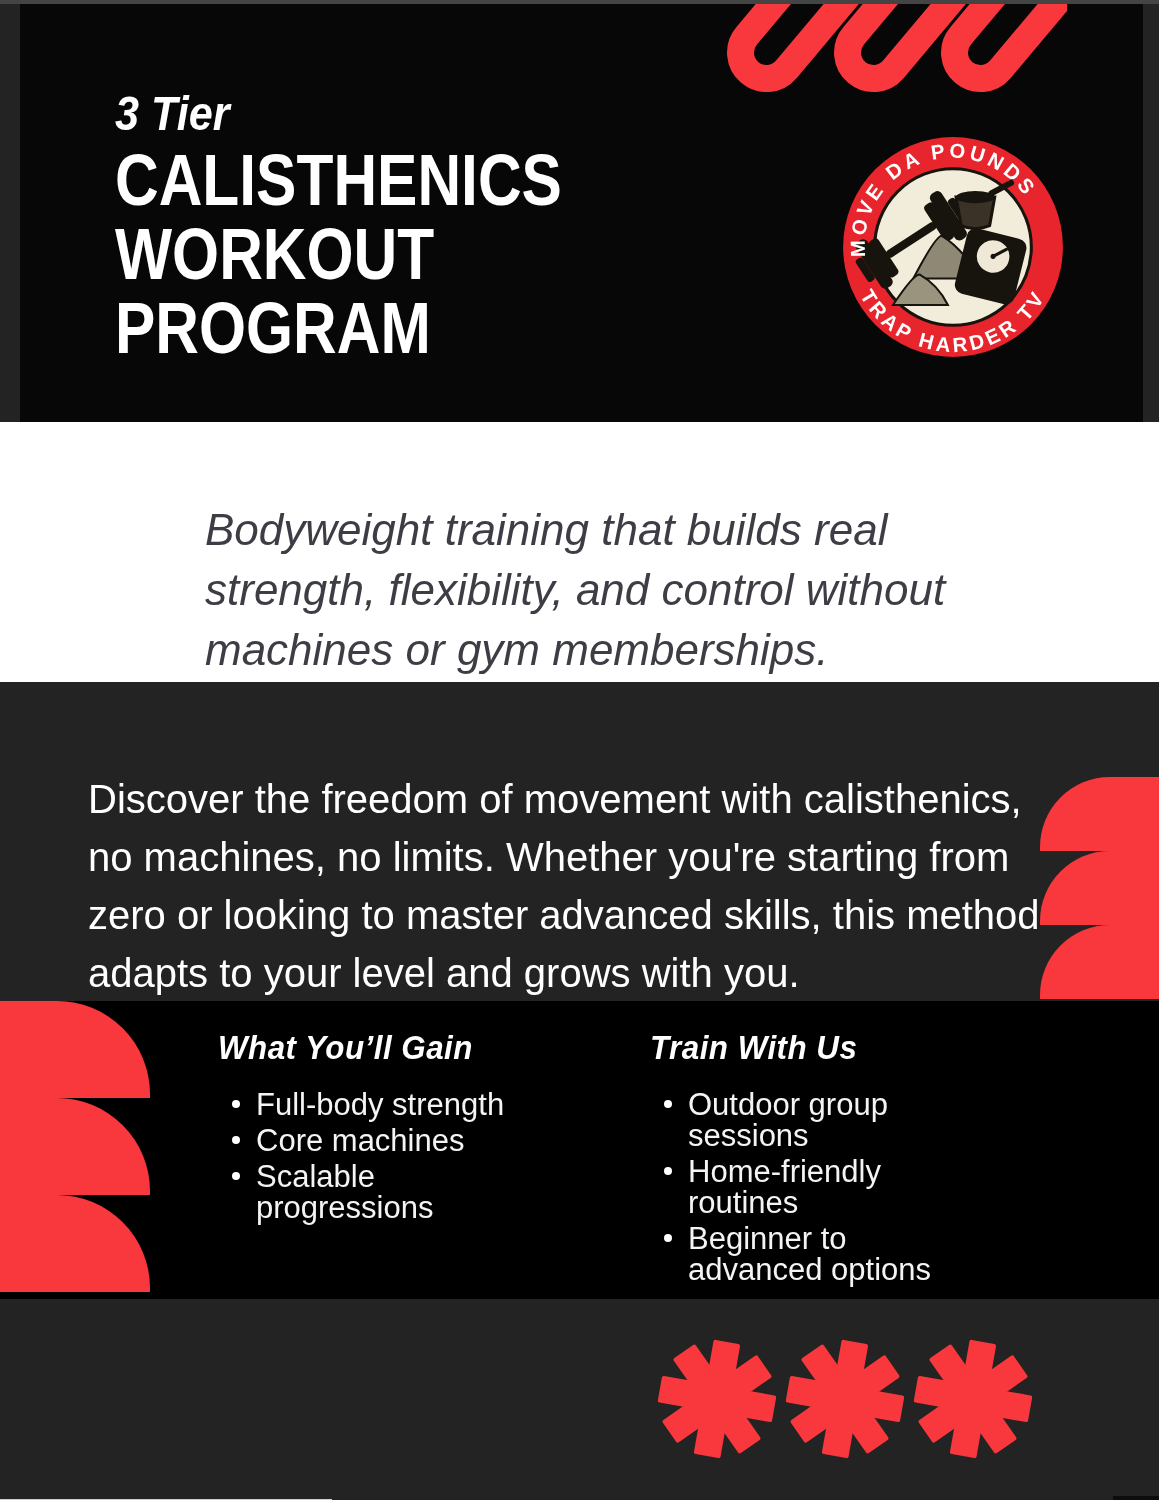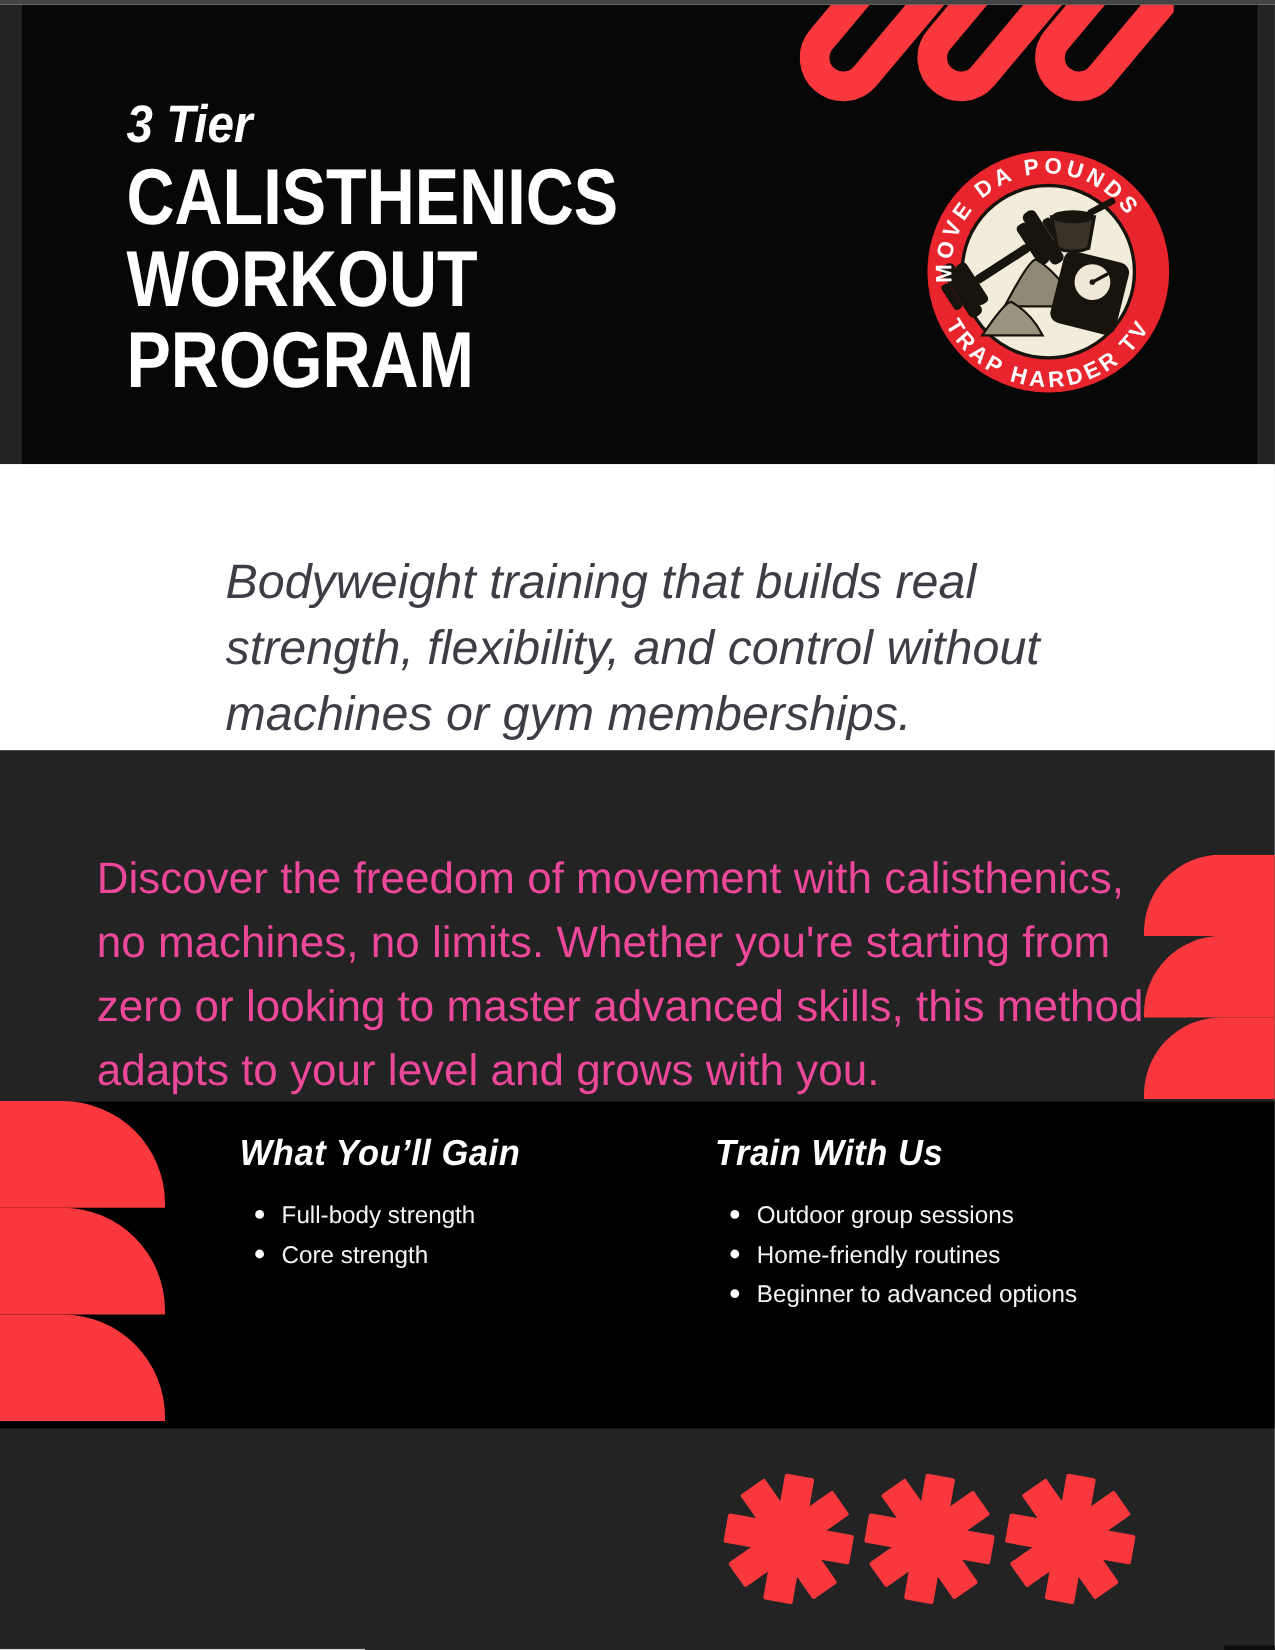--- a/index.html
+++ b/index.html
@@ -26,37 +26,37 @@
   
   .intro-band{position:absolute;left:0;top:418px;width:1159px;height:260px;background:#ffffff;}
   .intro-text{
     position:absolute;left:205px;top:34px;width:780px;
     color:#3e3d45;font-size:44px;font-style:italic;font-weight:normal;line-height:60px;
   }
   
   .desc-band{position:absolute;left:0;top:678px;width:1159px;height:319px;background:#232323;}
   .desc-text{
     position:absolute;left:88px;top:48px;width:980px;
-    color:#ec4899;font-size:40px;line-height:58px;font-weight:normal;
+    color:#ffffff;font-size:40px;line-height:58px;font-weight:normal;
   }
   .fins-right{position:absolute;left:1040px;top:773px;}
   
   .benefits-band{position:absolute;left:0;top:997px;width:1143px;height:298px;background:#000000;padding-left:48px;}
   .fins-left{position:absolute;left:0;top:997px;}
   .col{position:absolute;top:28px;color:#fff;}
   .col-1{left:218px;width:400px;}
   .col-2{left:650px;width:420px;}
   .col-heading{
     font-size:33px;font-weight:bold;font-style:italic;letter-spacing:0.5px;
     transform:scaleX(.95);transform-origin:left top;margin:0 0 22px 0;
   }
   ul.bullets{list-style:none;margin:0;padding:0;}
   ul.bullets li{display:flex;align-items:flex-start;margin:0 0 5px 0;}
   .dot{flex:0 0 auto;width:8px;height:8px;border-radius:50%;background:#fff;margin:11px 16px 0 14px;}
-  .bullet-text{font-size:22px;line-height:31px;color:#f4f4f4;max-width:300px;}
+  .bullet-text{font-size:31px;line-height:31px;color:#f4f4f4;max-width:300px;}
   
   .footer-band{position:absolute;left:0;top:1295px;width:1159px;height:205px;background:#232323;}
   .asterisks{position:absolute;left:640px;top:1325px;}
   .strip-bottom-left{position:absolute;left:0;bottom:0;width:332px;height:5px;background:#cfcfcf;}
   .strip-bottom-right{position:absolute;right:0;bottom:0;width:46px;height:8px;background:#0d0d0d;}
 </style>
 </head>
 <body>
 
 <div class="poster">
@@ -156,21 +156,25 @@
   <section class="benefits-band">
     <div class="col col-1">
       <h2 class="col-heading">What You’ll Gain</h2>
       <ul class="bullets">
         <li>
             <span class="dot"></span>
             <span class="bullet-text">Full-body strength</span>
           </li>
         <li>
             <span class="dot"></span>
-            <span class="bullet-text">Core strength</span>
+            <span class="bullet-text">Core machines</span>
+          </li>
+        <li>
+            <span class="dot"></span>
+            <span class="bullet-text">Scalable progressions</span>
           </li>
       </ul>
     </div>
     <div class="col col-2">
       <h2 class="col-heading">Train With Us</h2>
       <ul class="bullets">
         <li>
             <span class="dot"></span>
             <span class="bullet-text">Outdoor group sessions</span>
           </li>

